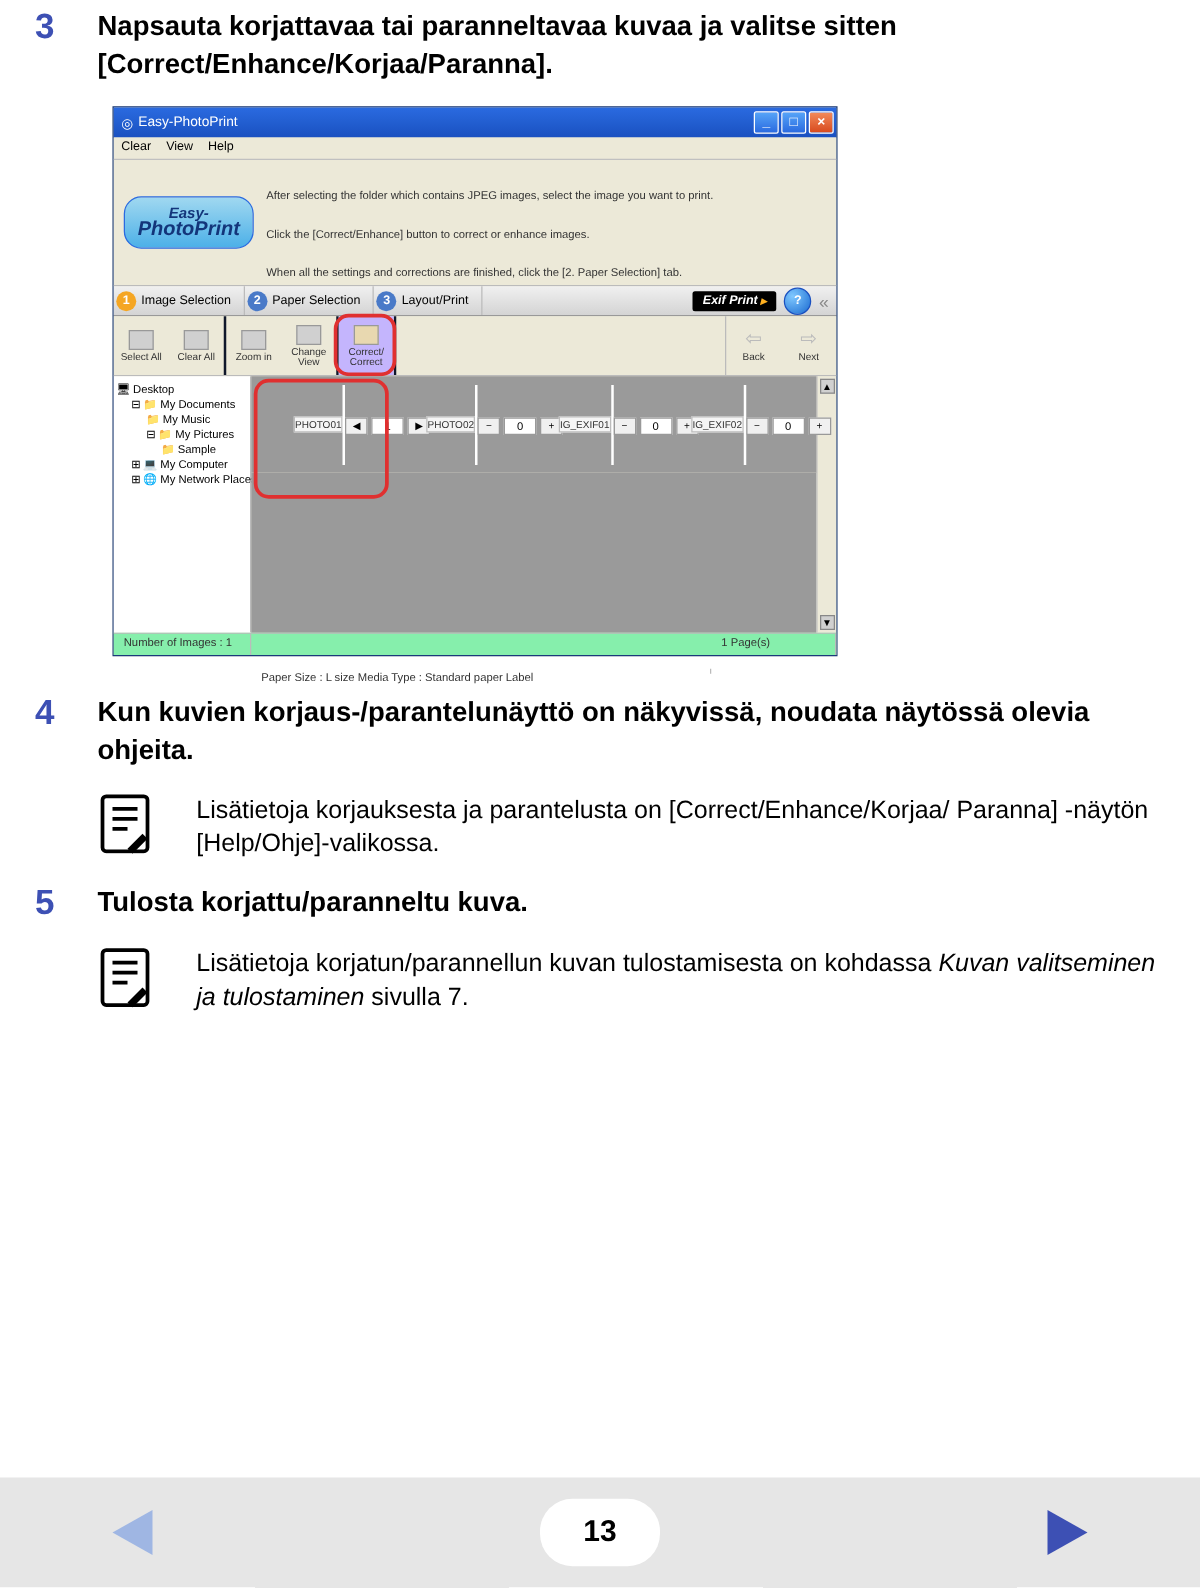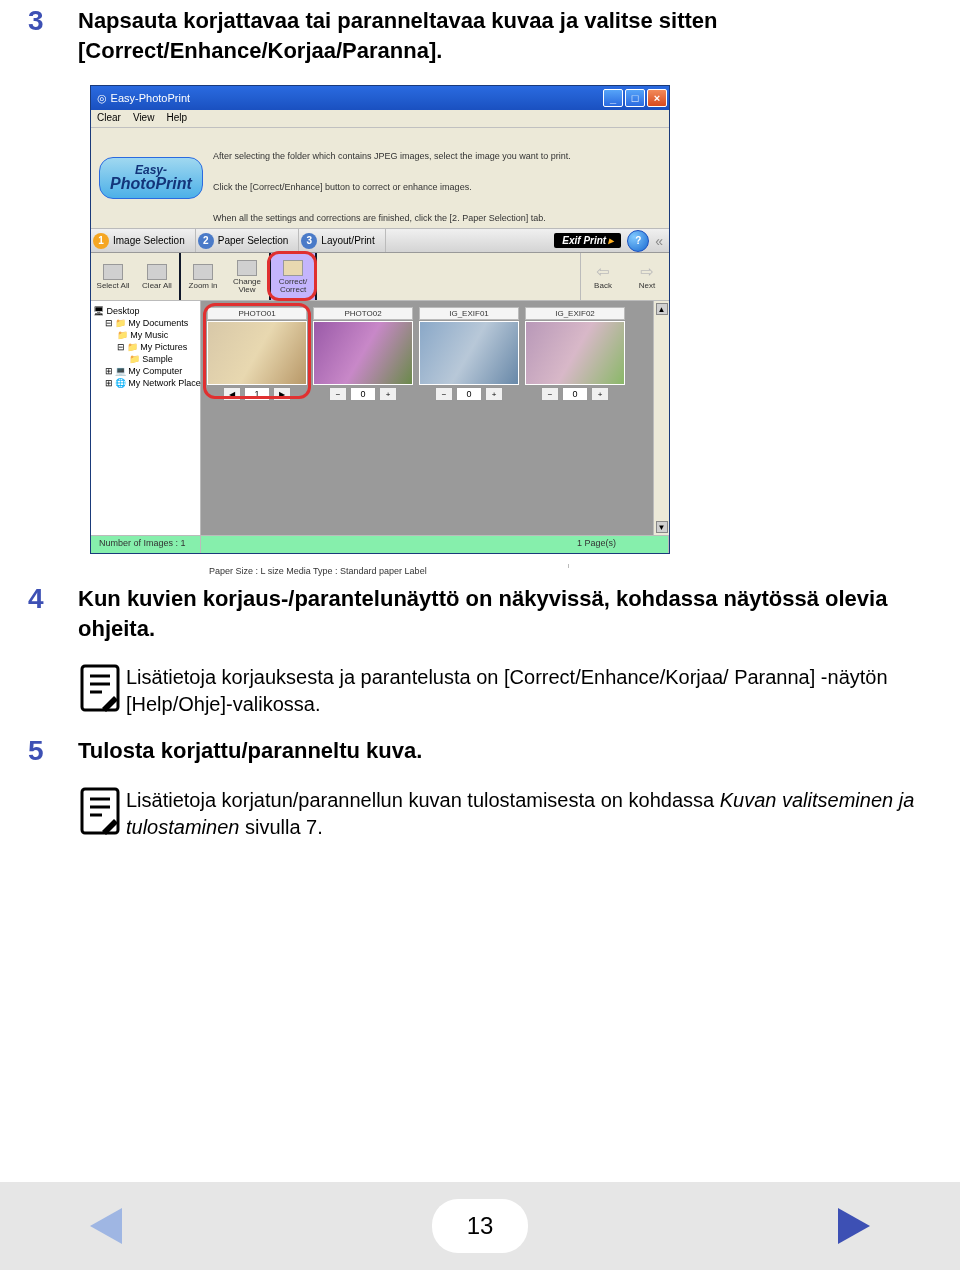--- a/index.html
+++ b/index.html
@@ -3,21 +3,21 @@
 <meta charset="utf-8">
 <style>
   * { box-sizing: border-box; margin: 0; padding: 0; }
   html, body { width: 960px; height: 1270px; font-family: Arial, Helvetica, sans-serif; background: #fff; }
   .page { width: 960px; height: 1270px; position: relative; background: #fff; }
   .content { position: absolute; left: 28px; top: 6px; width: 912px; }
   .step { display: flex; align-items: flex-start; margin-bottom: 20px; }
   .step-num { color: #3d50b4; font-weight: bold; font-size: 28px; width: 50px; flex-shrink: 0; font-family: Arial, sans-serif; line-height: 1.1; }
   .step-text { font-weight: bold; font-size: 22px; line-height: 1.35; color: #000; padding-top: 0px; flex: 1; }
   .screenshot-wrap { margin-left: 62px; margin-bottom: 30px; margin-top: 2px; }
-  .note { display: flex; align-items: flex-start; margin-left: 52px; margin-top: 16px; margin-bottom: 18px; gap: 6px; justify-content: center; }
+  .note { display: flex; align-items: flex-start; margin-left: 52px; margin-top: 16px; margin-bottom: 18px; gap: 37px; justify-content: center; }
   .note-icon { width: 40px; height: 48px; flex-shrink: 0; }
   .note-text { font-size: 20px; line-height: 1.35; color: #000; flex: 1; padding-top: 0px; }
   .italic { font-style: italic; }
 
   
   .shot { width: 580px; border: 1px solid #1a3a7a; background: #ece9d8; font-family: Tahoma, sans-serif; font-size: 10px; color: #000; }
   .titlebar { height: 24px; background: linear-gradient(#2a6ae0,#225ed0 50%,#1a50c0); color: #fff; display:flex; align-items:center; justify-content: space-between; padding: 0 2px 0 6px; font-size: 11px; }
   .titlebar .left { display:flex; align-items:center; gap:4px; }
   .titlebar .icons { display:flex; gap:2px; }
   .winbtn { width:20px; height:18px; border:1px solid #fff; border-radius:2px; display:flex; align-items:center; justify-content:center; font-size:11px; color:#fff; font-weight:bold; }
@@ -45,35 +45,35 @@
   .tool .ico { width:20px; height:16px; background:#d0d0d0; border:1px solid #999; }
   .tool.highlight { background:#c4b5fd; }
   .highlight-ring { border:3px solid #e03030; border-radius:12px; position:absolute; pointer-events:none; }
   .workarea { display:flex; border-top:0; }
   .tree { width:110px; background:#fff; border-right:1px solid #bbb; font-size:9px; padding:4px 2px; }
   .tree div { white-space:nowrap; display:flex; align-items:center; gap:2px; padding:1px 0; }
   .tree .ind1 { padding-left:12px; }
   .tree .ind2 { padding-left:24px; }
   .tree .ind3 { padding-left:36px; }
   .thumbarea { flex:1; background:#9a9a9a; padding:6px; display:flex; gap:6px; align-items:flex-start; }
-  .thumbcol { width:100px; display:flex; flex-direction:column; align-items:flex-end; }
+  .thumbcol { width:100px; display:flex; flex-direction:row; align-items:center;padding-left:28px; }
   .thumblabel { background:#f5f5f5; color:#333; font-size:8px; width:100%; text-align:center; border:1px solid #bbb; padding:1px 0; }
   .thumbimg { width:100px; height:64px; border:1px solid #fff; margin-top:1px; }
   .thumbctrl { margin-top:2px; width:100%; display:flex; align-items:center; justify-content:center; gap:3px; }
   .thumbctrl .btn { width:18px; height:14px; background:#f0f0f0; border:1px solid #999; font-size:8px; display:flex; align-items:center; justify-content:center; }
   .thumbctrl .cnt { width:26px; height:14px; background:#fff; border:1px solid #999; font-size:9px; display:flex; align-items:center; justify-content:center; }
   .statusbar { height:18px; background:#86efac; border-top:1px solid #bbb; display:flex; font-size:9px; color:#333; }
   .statusbar div { padding:2px 8px; border-right:1px solid #bbb; }
   .grey-fill { height: 128px; background:#9a9a9a; }
   .scrl { width:16px; background:#ece9d8; border-left:1px solid #bbb; display:flex; flex-direction:column; align-items:center; justify-content:space-between; padding:2px 0; }
   .scrl .arr { width:12px; height:12px; background:#d0d0d0; border:1px solid #888; font-size:8px; display:flex; align-items:center; justify-content:center; }
 
   
   .footer { position:absolute; left:0; bottom:0; width:960px; height:88px; background:#e6e6e6; display:flex; align-items:center; justify-content:space-between; padding:0 90px; }
-  .page-badge { width:96px; height:54px; border-radius:26px; background:#fff; display:flex; align-items:center; justify-content:center; font-size:24px; font-weight:normal; color:#000; }
+  .page-badge { width:96px; height:54px; border-radius:26px; background:#fff; display:flex; align-items:center; justify-content:center; font-size:24px; font-weight:bold; color:#000; }
   .nav-arrow { width:0;height:0; }
   .nav-left { border-top:18px solid transparent; border-bottom:18px solid transparent; border-right:32px solid #9fb6e3; }
   .nav-right { border-top:18px solid transparent; border-bottom:18px solid transparent; border-left:32px solid #3d50b4; }
 
   .toolbar-wrap { position:relative; }
 </style>
 </head>
 <body>
 <div class="page">
 
@@ -250,21 +250,21 @@
       <div class="statusbar">
         <div style="width:110px;">Number of Images : 1</div>
         <div style="flex:1;margin-top:28px;">Paper Size : L size  Media Type : Standard paper Label</div>
         <div style="width:100px;">1 Page(s)</div>
       </div>
     </div>
   </div>
 
   <div class="step">
     <div class="step-num">4</div>
-    <div class="step-text">Kun kuvien korjaus-/parantelunäyttö on näkyvissä, kohdassa näytössä olevia ohjeita.</div>
+    <div class="step-text">Kun kuvien korjaus-/parantelunäyttö on näkyvissä, noudata näytössä olevia ohjeita.</div>
   </div>
 
   <div class="note">
     <svg class="note-icon" viewBox="0 0 40 48">
       <rect x="2" y="2" width="36" height="44" rx="3" fill="none" stroke="#000" stroke-width="3"></rect>
       <line x1="10" y1="12" x2="30" y2="12" stroke="#000" stroke-width="3"></line>
       <line x1="10" y1="20" x2="30" y2="20" stroke="#000" stroke-width="3"></line>
       <line x1="10" y1="28" x2="22" y2="28" stroke="#000" stroke-width="3"></line>
       <polygon points="22,44 34,32 38,36 26,48" fill="#000"></polygon>
     </svg>

